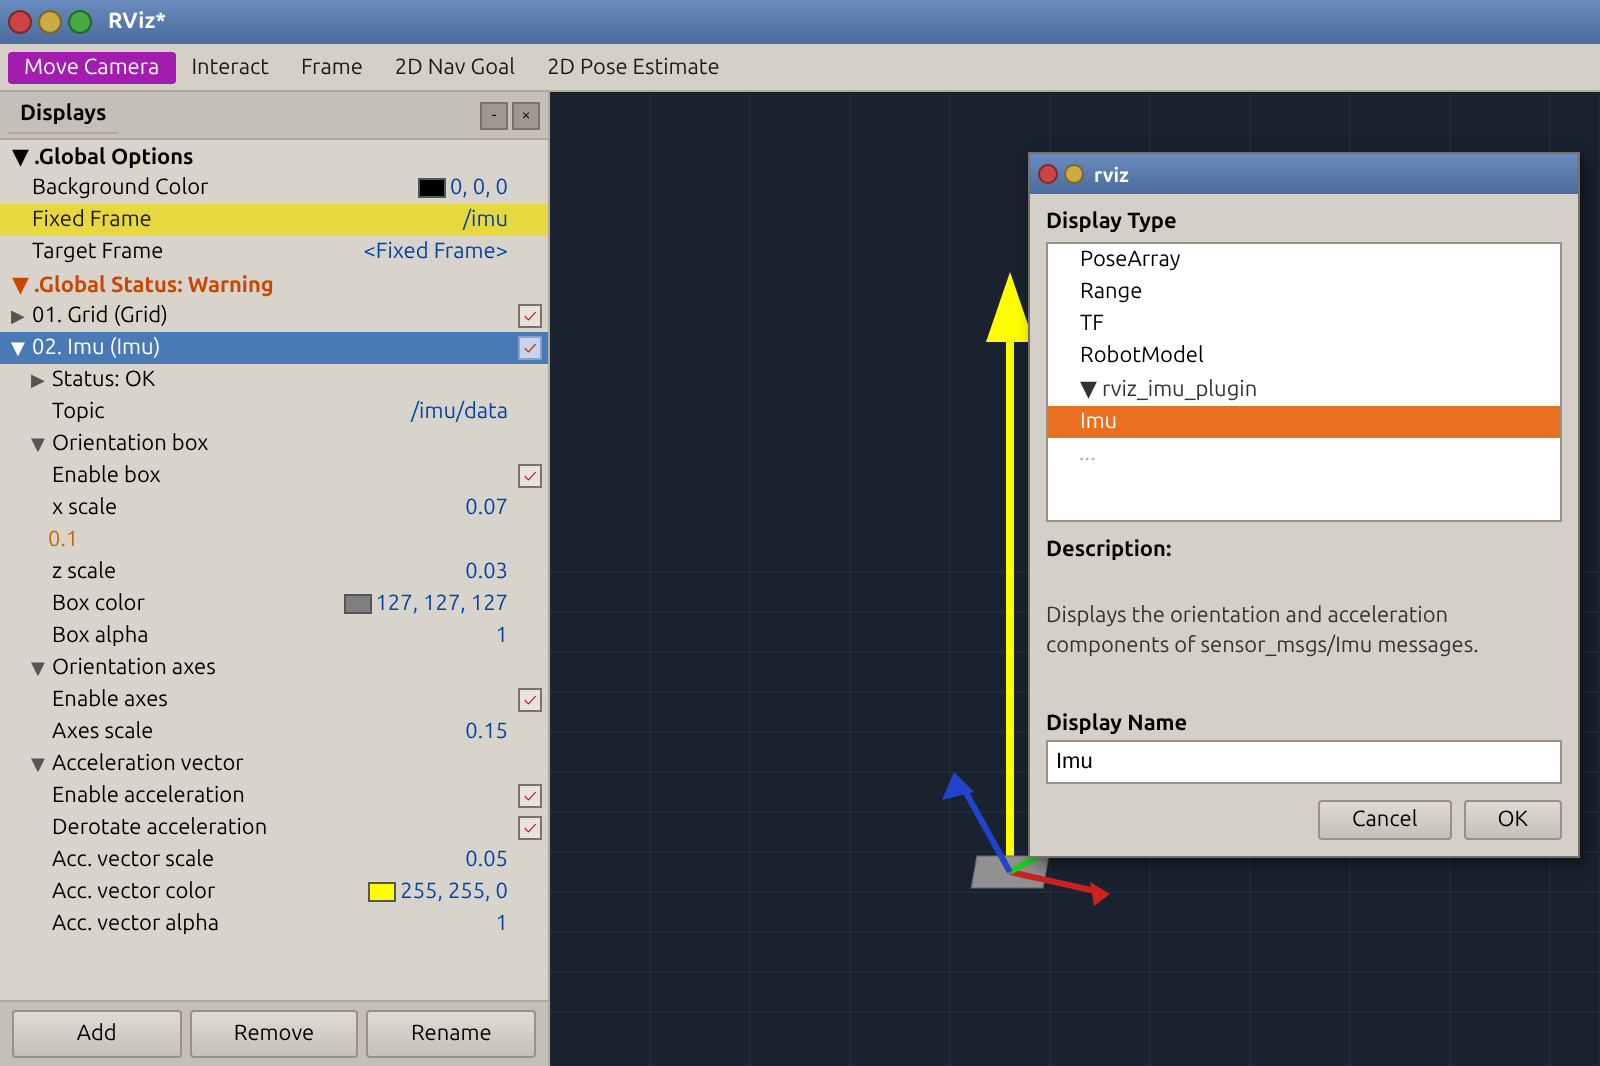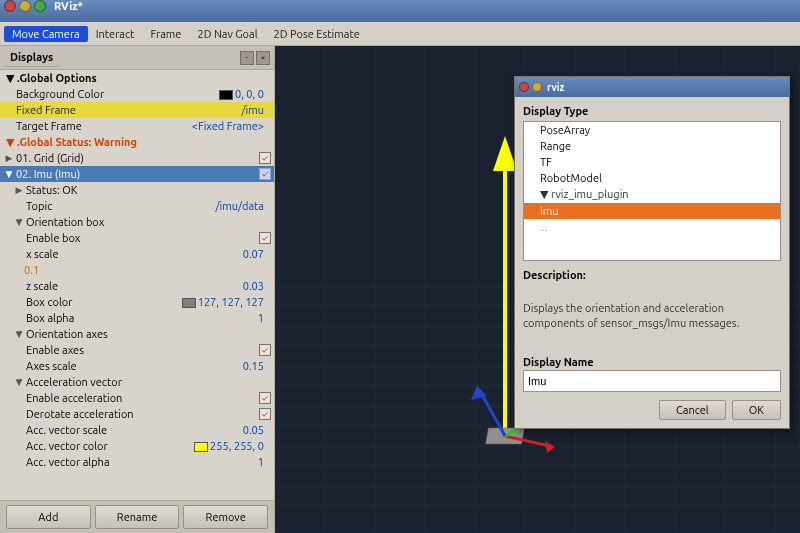--- a/index.html
+++ b/index.html
@@ -11,21 +11,21 @@
       height: 533px;
       overflow: hidden;
       user-select: none;
     }
 
     
     .title-bar {
       background: linear-gradient(to bottom, #6a8bbd, #4a6b9d);
       height: 22px;
       display: flex;
-      align-items: flex-start;
+      align-items: center;
       padding: 0 4px;
       gap: 4px;
     }
     .title-bar-buttons {
       display: flex;
       gap: 3px;
     }
     .tb-btn {
       width: 12px; height: 12px;
       border-radius: 50%;
@@ -52,21 +52,21 @@
       border-bottom: 1px solid #b0a898;
     }
     .menu-item {
       padding: 2px 8px;
       cursor: pointer;
       font-size: 11px;
       color: #1a1a1a;
       border-radius: 2px;
     }
     .menu-item.active {
-      background: #1d4ed8;
+      background: #a21caf;
       color: white;
     }
 
     
     .main-layout {
       display: flex;
       height: calc(533px - 22px - 24px);
     }
 
     
@@ -134,21 +134,21 @@
       color: #555;
       font-size: 9px;
     }
 
     .tree-label {
       flex: 1;
       padding-left: 2px;
       white-space: nowrap;
     }
     .tree-value {
-      padding-right: 10px;
+      padding-right: 20px;
       color: #0044aa;
       white-space: nowrap;
     }
     .tree-value.orange { color: #cc6600; }
 
     .checkbox-cell {
       width: 18px;
       display: flex;
       align-items: center;
       justify-content: center;
@@ -505,22 +505,22 @@
 
       <div class="tree-item">
         <span class="indent" style="width:24px"></span>
         <span class="tree-label">Acc. vector alpha</span>
         <span class="tree-value">1</span>
       </div>
     </div>
 
     <div class="bottom-buttons">
       <div class="bottom-btn">Add</div>
+      <div class="bottom-btn">Remove</div>
       <div class="bottom-btn">Rename</div>
-      <div class="bottom-btn">Remove</div>
     </div>
   </div>
 
   <div class="view-3d">
     <svg class="grid-canvas" viewBox="0 0 525 487">
 
       <rect width="525" height="487" fill="#1a2230"></rect>
 
       <g stroke="#2a3a4a" stroke-width="0.5" opacity="0.7">
 

